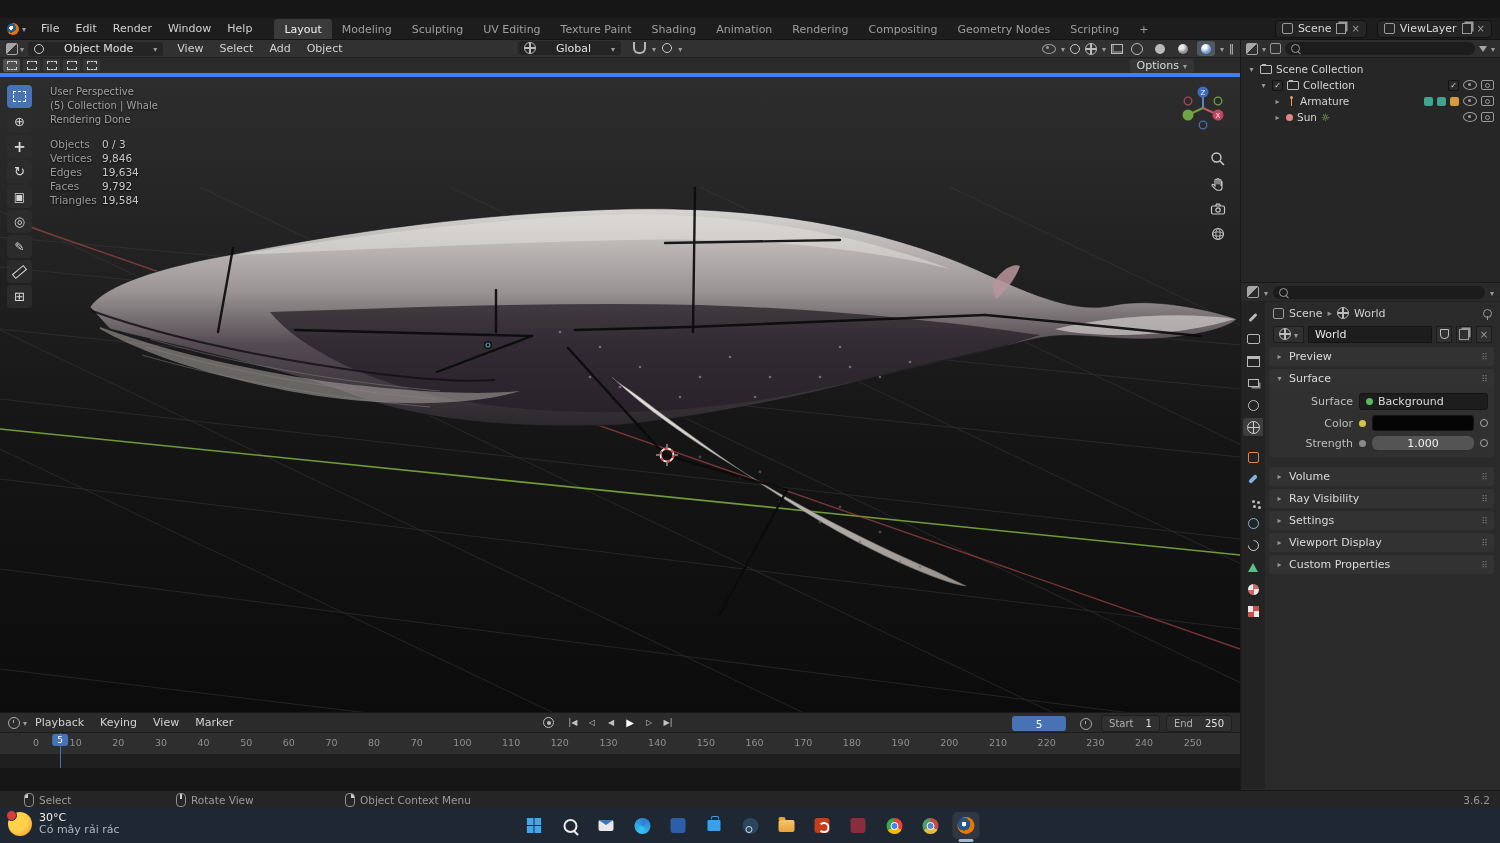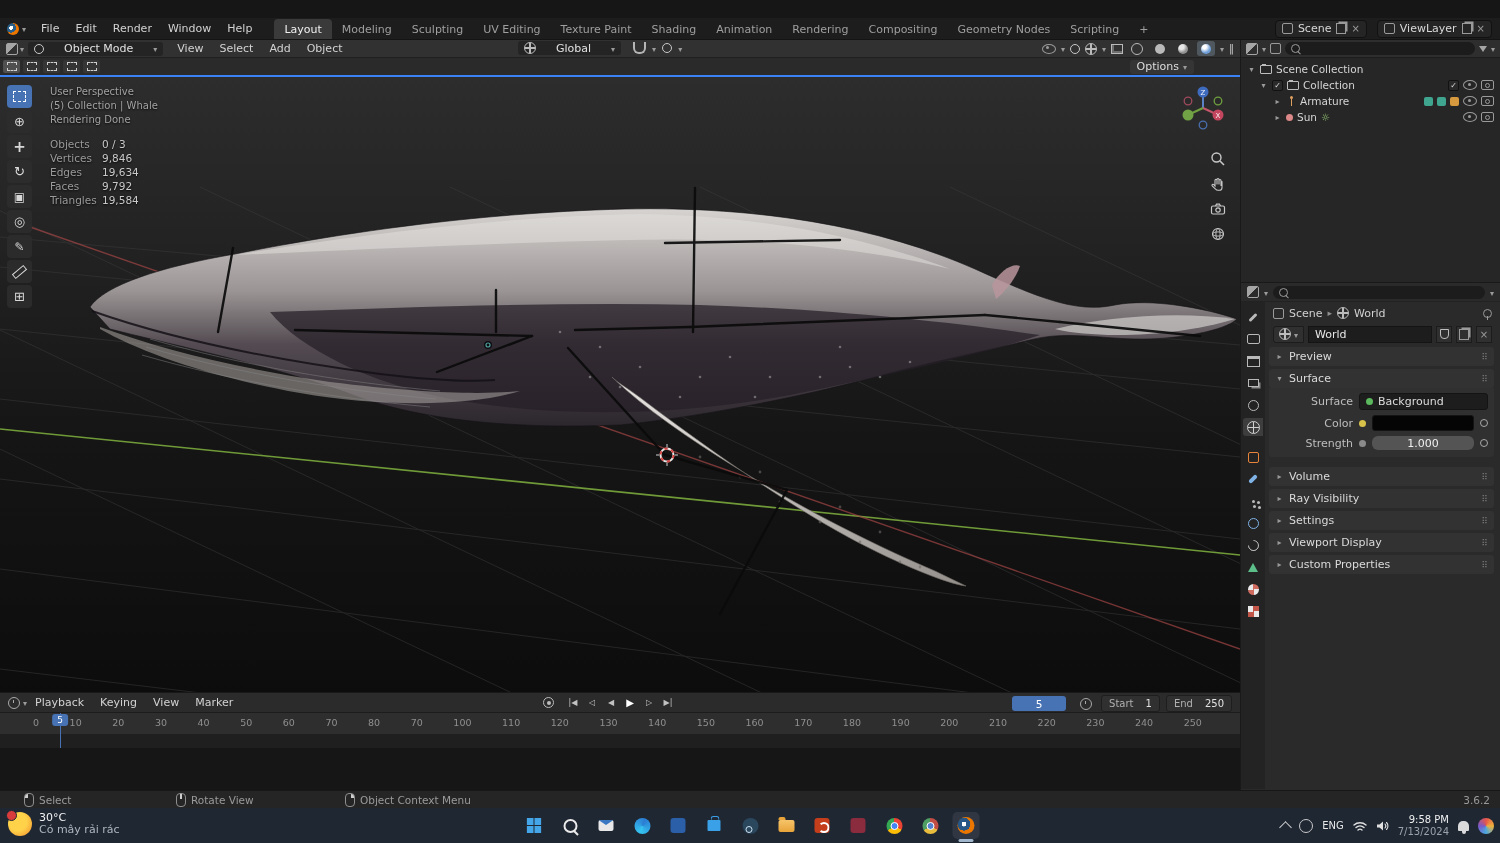--- a/index.html
+++ b/index.html
@@ -41,21 +41,21 @@
   .sph{width:10px;height:10px;border-radius:50%;display:inline-block}
   .sph.wire{border:1px solid #b9b9b9}
   .sph.solid{background:#b9b9b9}
   .sph.mat{background:radial-gradient(circle at 35% 30%,#e8e8e8 0 25%,#8f8f8f 60%)}
   .sph.rend{background:radial-gradient(circle at 35% 30%,#fff 0 20%,#6f9fd8 60%)}
   .shbtn{display:flex;align-items:center;justify-content:center;width:18px;height:15px;border-radius:3px}
   .shbtn.active{background:#50585f}
   .i-xray{width:10px;height:8px;border:1px solid #b9b9b9;box-shadow:inset 2px -2px 0 #6e6e6e;display:inline-block}
   .i-pause::before{content:"‖";color:#c9c9c9;font-size:10px}
   
-  #tool-settings{position:absolute;left:0;top:58px;width:1240px;height:19px;background:#2a2a2a;border-bottom:2px solid #3b82f6;box-sizing:border-box;display:flex;align-items:center}
+  #tool-settings{position:absolute;left:0;top:58px;width:1240px;height:19px;background:#2a2a2a;border-bottom:4px solid #3b82f6;box-sizing:border-box;display:flex;align-items:center}
   .selmode{width:17px;height:13px;margin-left:3px;border-radius:2px;display:flex;align-items:center;justify-content:center;background:#353535}
   .selmode.active{background:#505050}
   .selmode i{width:8px;height:7px;border:1px dashed #cfcfcf;display:block}
   #tool-settings .opts{margin-left:auto;margin-right:46px;display:flex;align-items:center;gap:4px;background:#353535;height:14px;border-radius:3px;padding:0 7px;color:#ddd}
   
   #viewport{position:absolute;left:0;top:77px;width:1240px;height:658px;background:linear-gradient(#2d2d2d 0%,#242424 22%,#151515 55%,#0b0b0b 100%);overflow:hidden}
   .vp-scene{position:absolute;left:0;top:0}
   #vp-toolbar{position:absolute;left:7px;top:8px;display:flex;flex-direction:column;gap:2px}
   .tool{width:25px;height:23px;background:rgba(44,44,44,.92);border-radius:4px;display:flex;align-items:center;justify-content:center;color:#d8d8d8;font-size:12px}
   .tool.active{background:#4772b3;color:#fff}
@@ -72,21 +72,21 @@
   #vp-text .l0{color:#dcdcdc}
   #vp-text .ln{color:#a2a2a2}
   #vp-stats{position:absolute;left:50px;top:60px;text-shadow:0 1px 2px rgba(0,0,0,.8);font-size:10.5px;line-height:14px}
   .statrow{display:flex}
   .statrow .sl{width:52px;color:#9a9a9a}
   .statrow .sv{color:#c9c9c9}
   #vp-gizmo{position:absolute;right:14px;top:8px;width:46px;height:46px}
   #vp-nav{position:absolute;right:14px;top:74px;display:flex;flex-direction:column;gap:9px;align-items:center}
   #vp-nav svg{display:block}
   
-  #timeline{position:absolute;left:0;top:692px;width:1240px;height:55px;background:#242424;border-top:1px solid #181818;box-sizing:border-box}
+  #timeline{position:absolute;left:0;top:712px;width:1240px;height:55px;background:#242424;border-top:1px solid #181818;box-sizing:border-box}
   .tl-header{position:relative;height:20px;background:#2b2b2b;display:flex;align-items:center;border-bottom:1px solid #1c1c1c;box-sizing:border-box}
   .tl-clock{width:10px;height:10px;border-radius:50%;border:1px solid #a9a9a9;position:relative;margin:0 3px 0 8px}
   .tl-clock::before{content:"";position:absolute;left:4px;top:2px;width:1px;height:3px;background:#a9a9a9}
   #tl-transport{position:absolute;left:543px;top:2px;display:flex;align-items:center;gap:3px}
   .i-record{width:9px;height:9px;border:1px solid #bdbdbd;border-radius:50%;position:relative;margin-right:8px}
   .i-record::before{content:"";position:absolute;left:2.5px;top:2.5px;width:4px;height:4px;background:#bdbdbd;border-radius:50%}
   .tbtn{min-width:16px;height:15px;display:flex;align-items:center;justify-content:center;color:#c2c2c2;font-size:8px;border-radius:2px}
   .tbtn.play{color:#fff;font-size:10px}
   #tl-right{position:absolute;right:8px;top:2px;display:flex;align-items:center;gap:6px}
   .frame-field{width:54px;height:15px;background:#4772b3;border-radius:3px;color:#fff;display:flex;align-items:center;justify-content:center;font-size:10.5px}
@@ -871,33 +871,15 @@
       <span class="tbi">
           <span class="ic-chrome"></span>
         </span>
       <span class="tbi">
           <span class="ic-chrome" style="filter:saturate(.7)"></span>
         </span>
       <span class="tbi active">
           <span class="ic-blender"></span>
         </span>
     </div>
-    <div id="tb-tray">
-      <span class="tr-chev"></span>
-      <span class="tr-dot"></span>
-      <span>ENG</span>
-      <svg width="14" height="12" viewBox="0 0 14 12">
-          <path d="M1 5a9 9 0 0 1 12 0M3 7.5a6 6 0 0 1 8 0M5 10a3 3 0 0 1 4 0" fill="none" stroke="#e0e0e0" stroke-width="1.4" stroke-linecap="round"></path>
-        </svg>
-      <svg width="13" height="12" viewBox="0 0 13 12">
-          <path d="M1 4.5h2.5L7 1.5v9L3.5 7.5H1z" fill="#e0e0e0"></path>
-          <path d="M9 4a3 3 0 0 1 0 4M10.5 2.5a5 5 0 0 1 0 7" fill="none" stroke="#e0e0e0" stroke-width="1.1" stroke-linecap="round"></path>
-        </svg>
-      <span class="tr-clock">
-        <div>9:58 PM</div>
-        <div class="tl-dim">7/13/2024</div>
-      </span>
-      <span class="tr-bell"></span>
-      <span class="tr-app"></span>
-    </div>
   </div>
 
 </div>
 
 </body></html>

